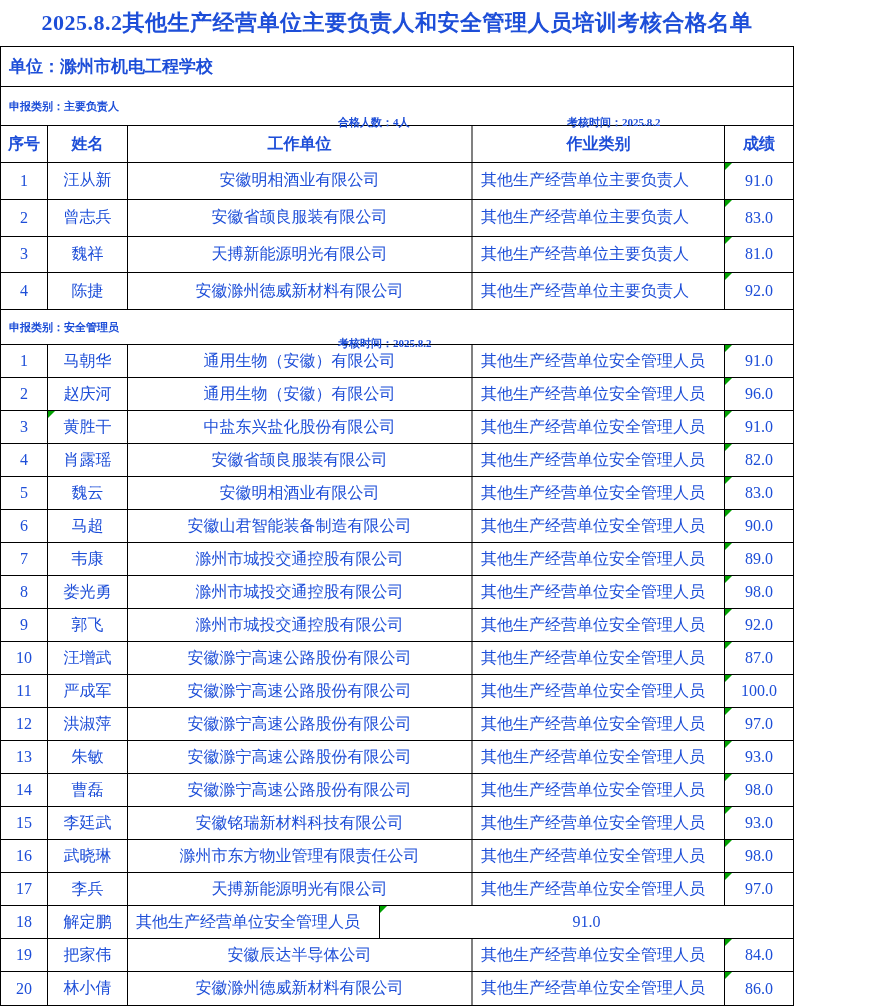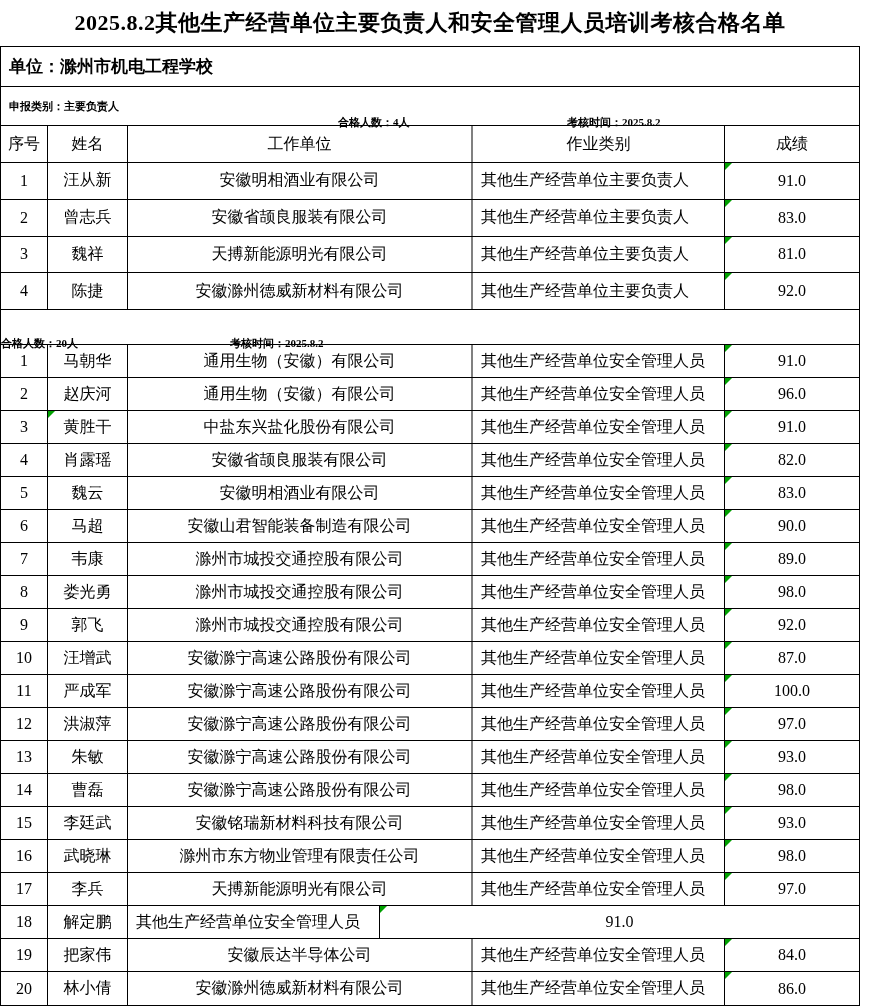--- a/index.html
+++ b/index.html
@@ -1,21 +1,21 @@
 <!DOCTYPE html>
 <html><head>
 <meta charset="utf-8">
 <style>
   html, body { margin: 0; padding: 0; background: #ffffff; }
   .doc {
     position: relative;
-    width: 860px;
+    width: 794px;
     height: 1006px;
     background: #ffffff;
-    color: #000000;
+    color: #1d4ed8;
     font-family: "Liberation Serif", "DejaVu Serif", serif;
     box-sizing: border-box;
     overflow: hidden;
   }
   .title {
     height: 46px;
     display: flex;
     align-items: center;
     justify-content: center;
     font-size: 22px;
@@ -48,21 +48,21 @@
   .meta-row.meta-0 { height: 39px; }
   .meta-row.meta-1 { height: 35px; }
   .meta-row .m1 { width: 337px; padding-left: 8px; box-sizing: border-box; }
   .meta-row .m2 { width: 229px; margin-top: 32px; }
   .meta-row .m3 { flex: 1; margin-top: 32px; }
   .row {
     display: flex;
     border-bottom: 1px solid #000000;
     box-sizing: border-box;
   }
-  .header-row { height: 37px; font-weight: normal; }
+  .header-row { height: 37px; font-weight: bold; }
   .rows-0 .data-row { height: 36.75px; }
   .rows-1 .data-row { height: 33px; }
   .rows-1 .data-row:last-child { border-bottom: none; }
   .cell {
     display: flex;
     align-items: center;
     justify-content: center;
     font-size: 16px;
     position: relative;
     box-sizing: border-box;
@@ -138,21 +138,21 @@
 
   <div class="row data-row">
     <div class="cell c-no">4</div>
     <div class="cell c-name">陈捷</div>
     <div class="cell c-company">安徽滁州德威新材料有限公司</div>
     <div class="cell c-job">其他生产经营单位主要负责人</div>
     <div class="cell c-score flag">92.0</div>
   </div>
 </div>
   <div class="meta-row meta-1">
-    <span class="m2"><span>合格人数：</span><span>20人</span></span>
+    <span class="m1"><span>申报类别：</span><span>安全管理员</span></span>
     <span class="m3"><span>考核时间：</span><span>2025.8.2</span></span>
   </div>
 <div class="rows-1">
   <div class="row data-row">
     <div class="cell c-no">1</div>
     <div class="cell c-name">马朝华</div>
     <div class="cell c-company">通用生物（安徽）有限公司</div>
     <div class="cell c-job">其他生产经营单位安全管理人员</div>
     <div class="cell c-score flag">91.0</div>
   </div>

